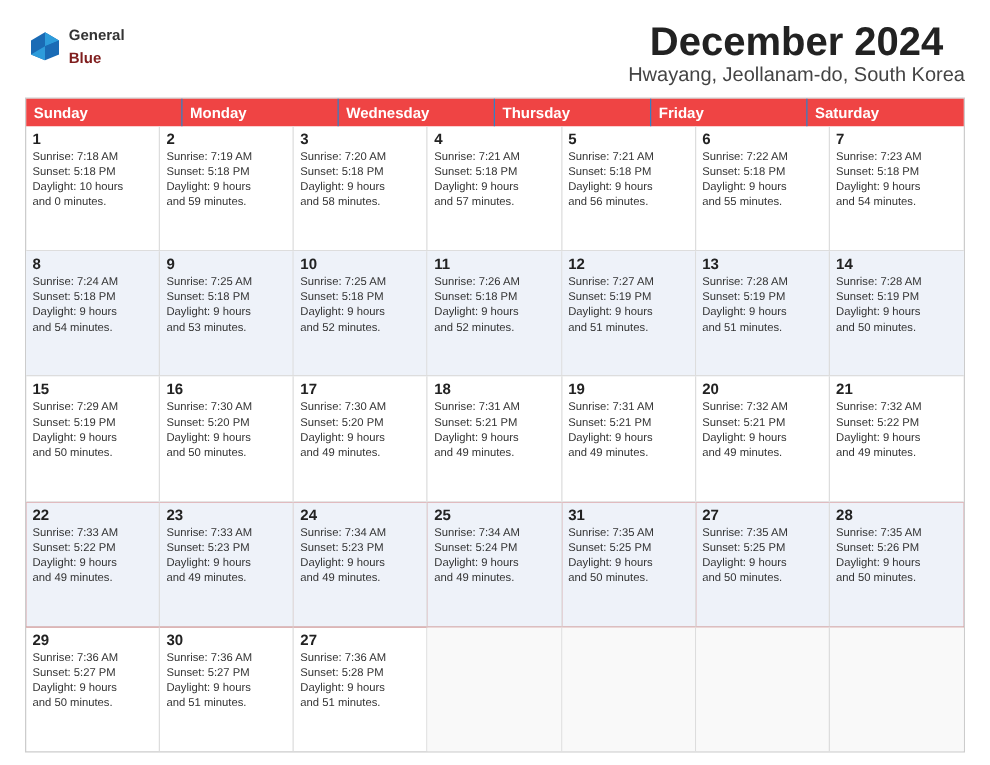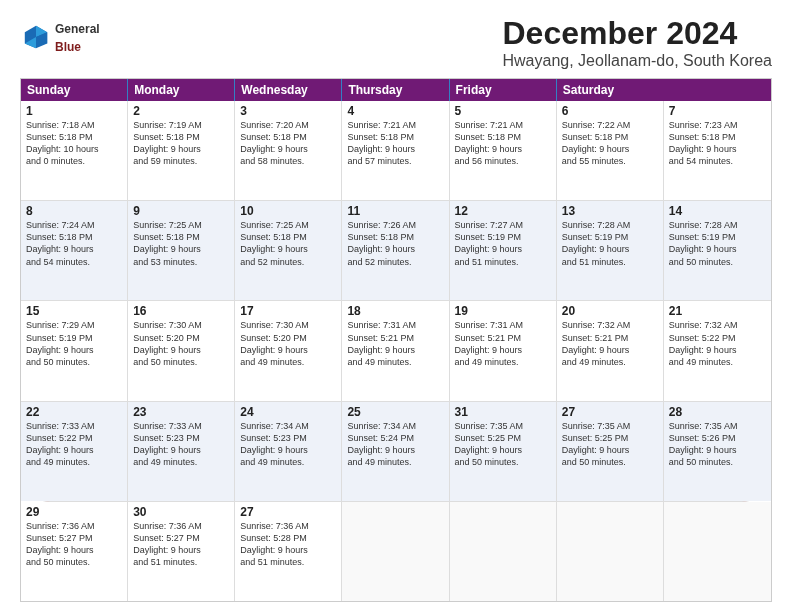--- a/index.html
+++ b/index.html
@@ -34,41 +34,41 @@
       color: #333;
       line-height: 1.1;
     }
     .logo-blue { color: #7f1d1d; }
     .logo-icon {
       width: 28px;
       height: 28px;
       margin-left: 2px;
     }
     .title-section {
-      text-align: left;
+      text-align: center;
     }
     .main-title {
       font-size: 32px;
       font-weight: bold;
       color: #222;
     }
     .subtitle {
       font-size: 16px;
       color: #444;
     }
     .calendar {
       flex: 1;
       display: flex;
       flex-direction: column;
       border: 1px solid #ccc;
     }
     .cal-header {
       display: grid;
-      grid-template-columns: repeat(7, 1fr);
-      background: #701a75;
+      grid-template-columns: repeat(6, 1fr);
+      background: #ef4444;
     }
     .cal-header-cell {
       color: #fff;
       font-size: 12px;
       font-weight: bold;
       padding: 4px 6px;
       text-align: left;
       border-right: 1px solid #3380c4;
     }
     .cal-header-cell:last-child { border-right: none; }
@@ -228,21 +228,21 @@
         <div class="cal-cell">
           <div class="day-num">20</div>
           <div class="day-info">Sunrise: 7:32 AM<br>Sunset: 5:21 PM<br>Daylight: 9 hours<br>and 49 minutes.</div>
         </div>
         <div class="cal-cell">
           <div class="day-num">21</div>
           <div class="day-info">Sunrise: 7:32 AM<br>Sunset: 5:22 PM<br>Daylight: 9 hours<br>and 49 minutes.</div>
         </div>
       </div>
 
-      <div class="cal-week" style="background:#b91c1c;border-radius:29px;">
+      <div class="cal-week" style="background:#b91c1c;">
         <div class="cal-cell" style="background:#eef2f9;">
           <div class="day-num">22</div>
           <div class="day-info">Sunrise: 7:33 AM<br>Sunset: 5:22 PM<br>Daylight: 9 hours<br>and 49 minutes.</div>
         </div>
         <div class="cal-cell" style="background:#eef2f9;">
           <div class="day-num">23</div>
           <div class="day-info">Sunrise: 7:33 AM<br>Sunset: 5:23 PM<br>Daylight: 9 hours<br>and 49 minutes.</div>
         </div>
         <div class="cal-cell" style="background:#eef2f9;">
           <div class="day-num">24</div>

